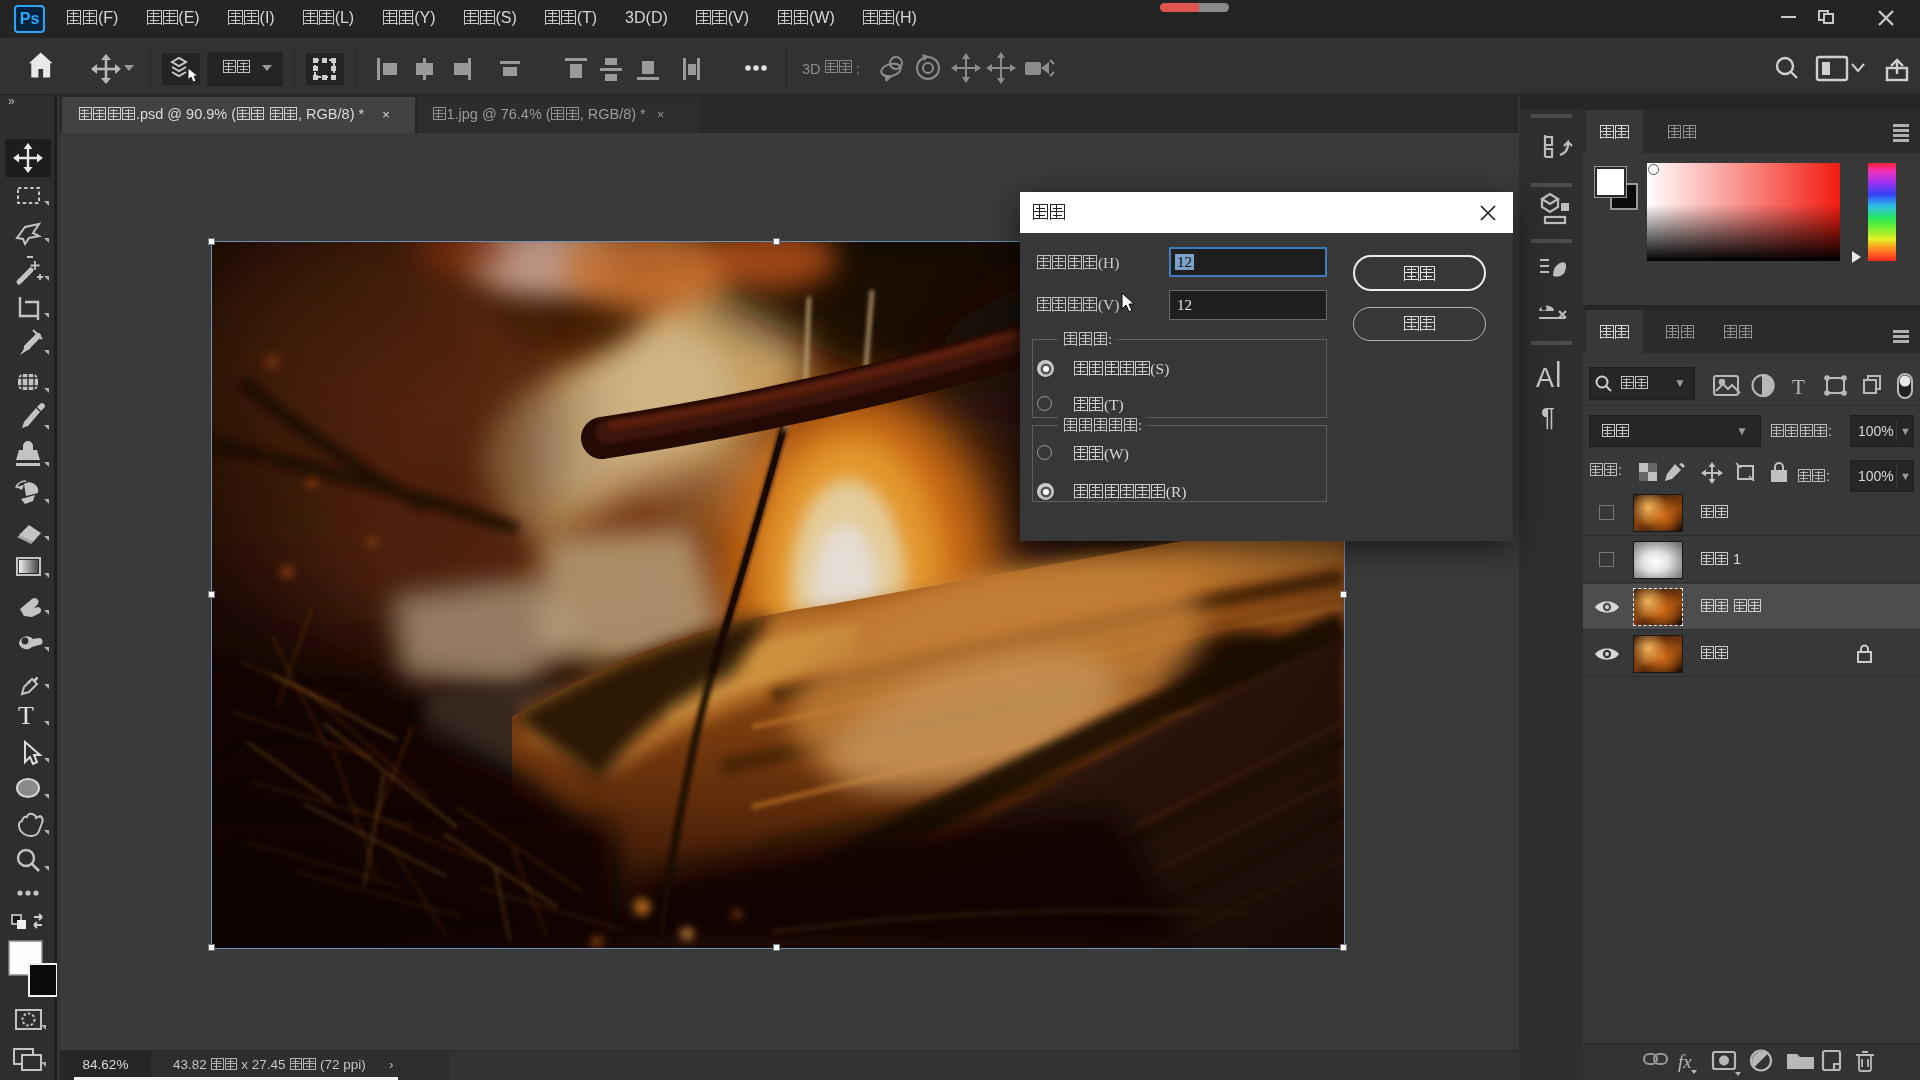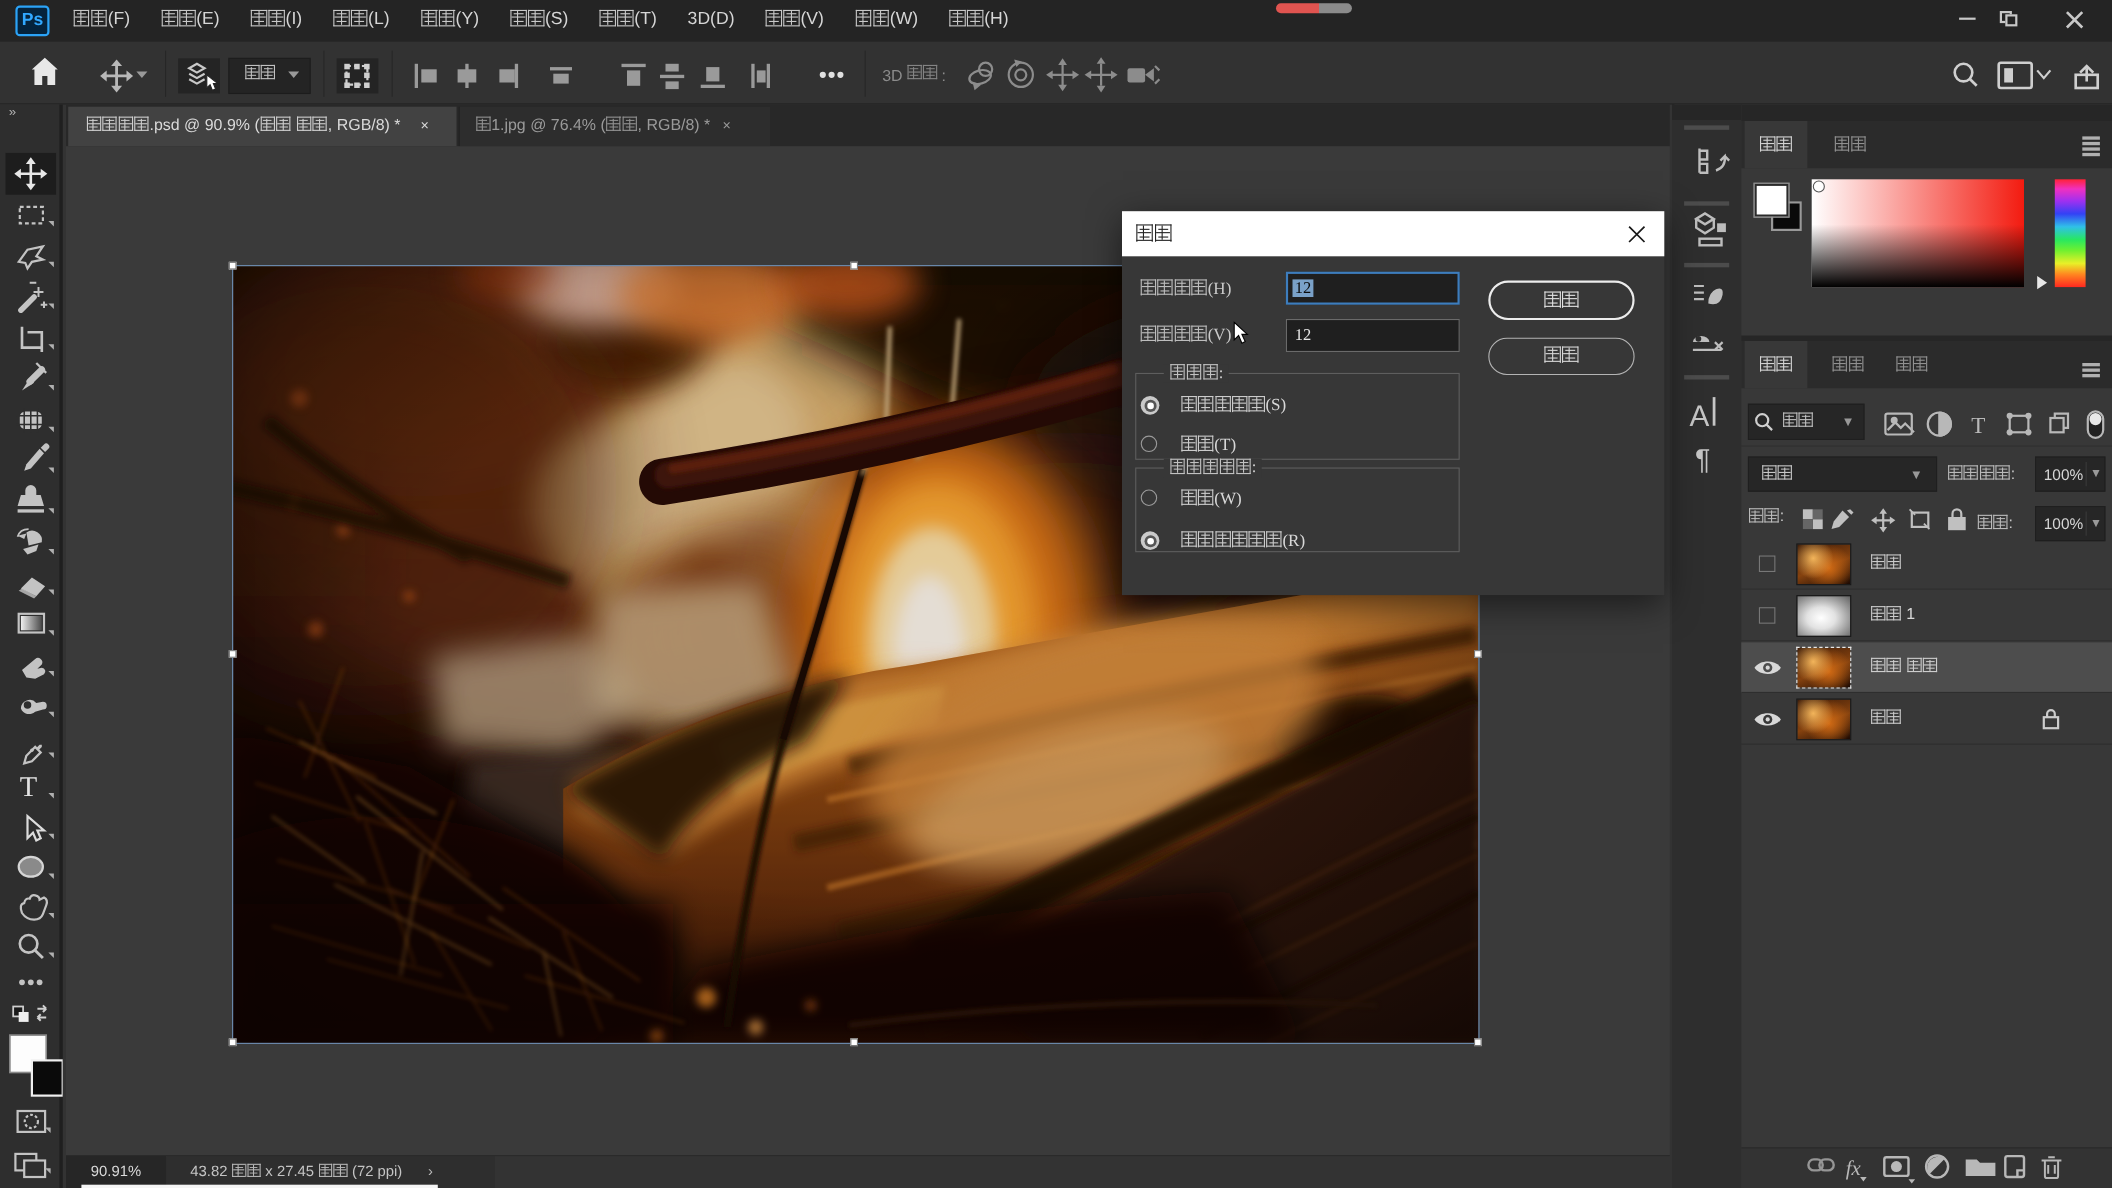--- a/index.html
+++ b/index.html
@@ -241,21 +241,21 @@
       </linearGradient>
     </defs>
 </svg>
 
 <div class="abs" id="tabbar" style="left:60px;top:95px;width:1458px;height:38px;background:#282828"></div>
 <div class="abs" id="tab1" style="left:62px;top:97px;width:353px;height:36px;background:#424242;color:#dadada;font-size:14.5px;line-height:34px;padding-left:16px"><i class="k"></i><i class="k"></i><i class="k"></i><i class="k"></i>.psd @ 90.9% (<i class="k"></i><i class="k"></i> <i class="k"></i><i class="k"></i>, RGB/8) * <span style="margin-left:14px;font-size:13px">×</span></div>
 <div class="abs" id="tab2" style="left:417px;top:97px;width:283px;height:36px;background:#2d2d2d;color:#9a9a9a;font-size:14.5px;line-height:34px;padding-left:14px;border-left:1px solid #222"><i class="k"></i>1.jpg @ 76.4% (<i class="k"></i><i class="k"></i>, RGB/8) * <span style="margin-left:7px;font-size:13px">×</span></div>
 <div class="abs" id="canvas" style="left:60px;top:133px;width:1458px;height:917px;background:#3a3a3a"></div>
 
 <div class="abs" style="left:60px;top:1050px;width:1458px;height:30px;background:#333;border-top:1px solid #2a2a2a"></div>
-<div class="abs" style="left:60px;top:1051px;width:91px;height:29px;background:#262626;color:#dadada;font-size:13.5px;line-height:28px;text-align:center">90.91%</div>
+<div class="abs" style="left:60px;top:1051px;width:91px;height:29px;background:#262626;color:#dadada;font-size:13.5px;line-height:28px;text-align:center">84.62%</div>
 <div class="abs" style="left:151px;top:1051px;width:299px;height:29px;background:#2e2e2e;color:#c4c4c4;font-size:13.5px;line-height:28px"><span style="margin-left:22px">43.82 <i class="k"></i><i class="k"></i> x 27.45 <i class="k"></i><i class="k"></i> (72 ppi)</span><span style="position:absolute;left:238px;color:#bbb">›</span></div>
 <div class="abs" style="left:74px;top:1077px;width:324px;height:3px;background:#f5f5f5"></div>
 
 <div class="abs" id="fireimg" style="left:212px;top:242px;width:1132px;height:706px;outline:1px solid #6f90b5">
 <svg width="1132" height="706" viewBox="0 0 1132 706">
 <defs>
  <filter id="b40" x="-50%" y="-50%" width="200%" height="200%">
           <feGaussianBlur stdDeviation="40"></feGaussianBlur>
         </filter>
  <filter id="b25" x="-50%" y="-50%" width="200%" height="200%">

